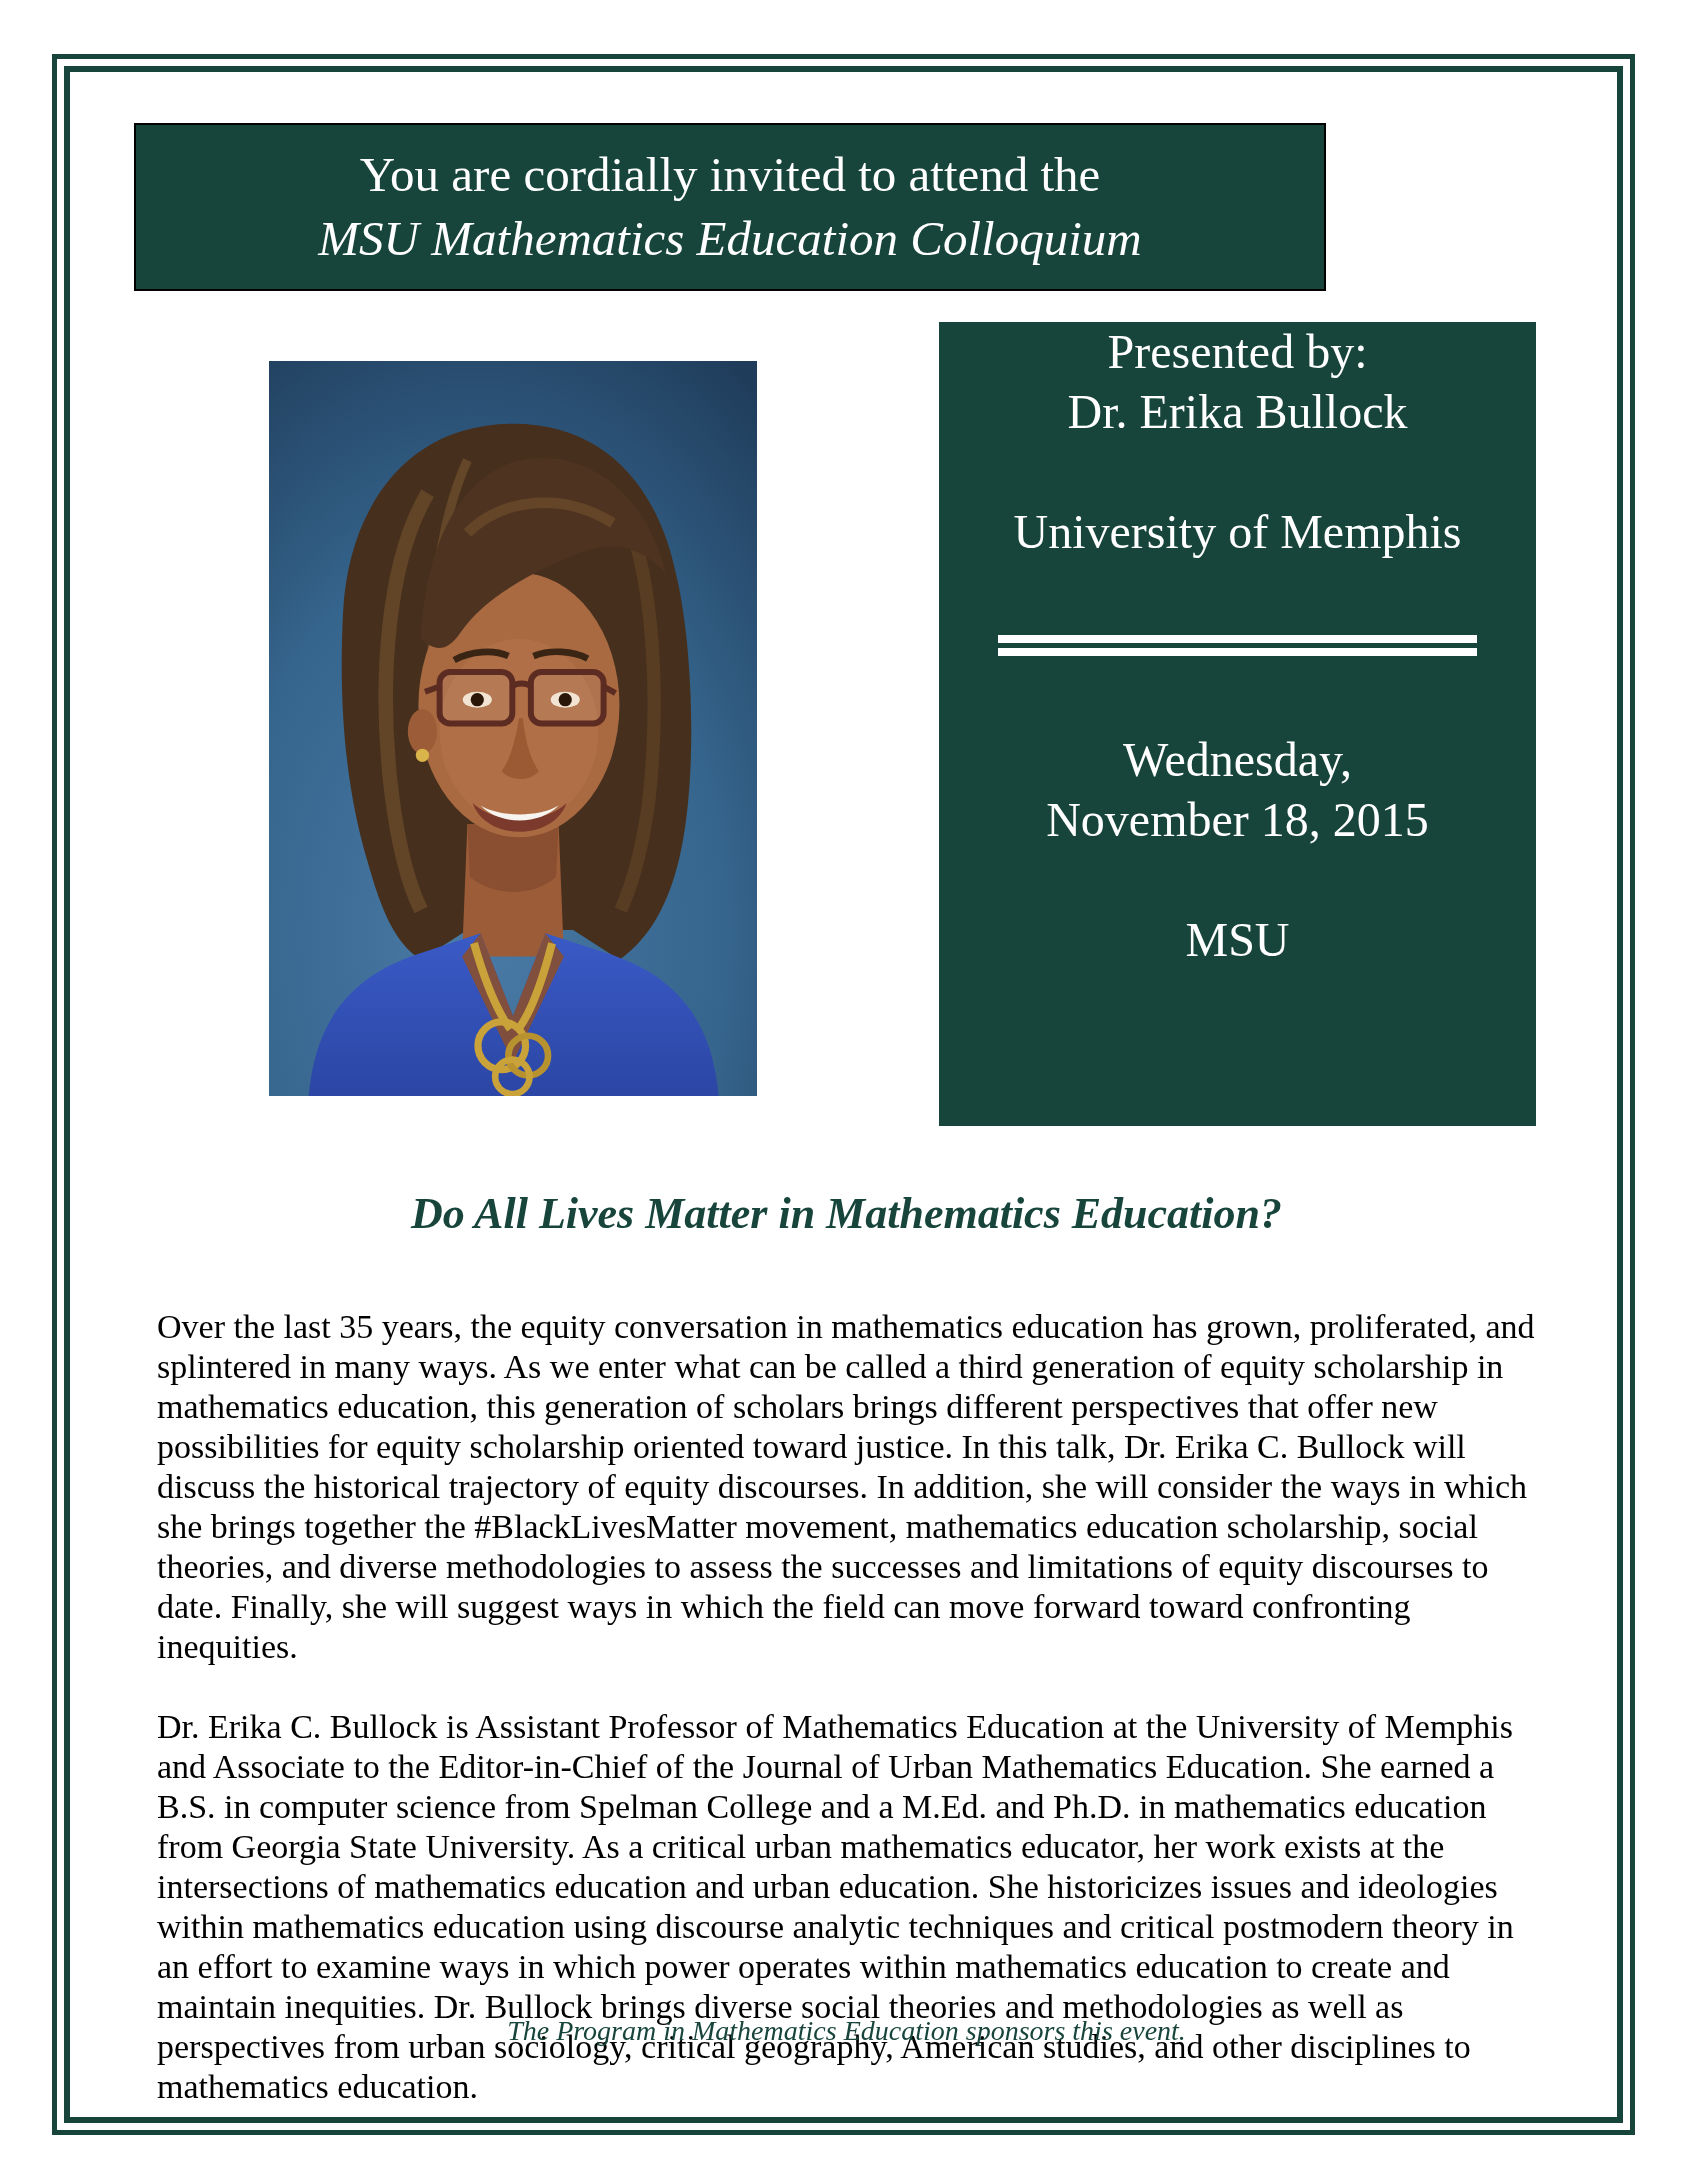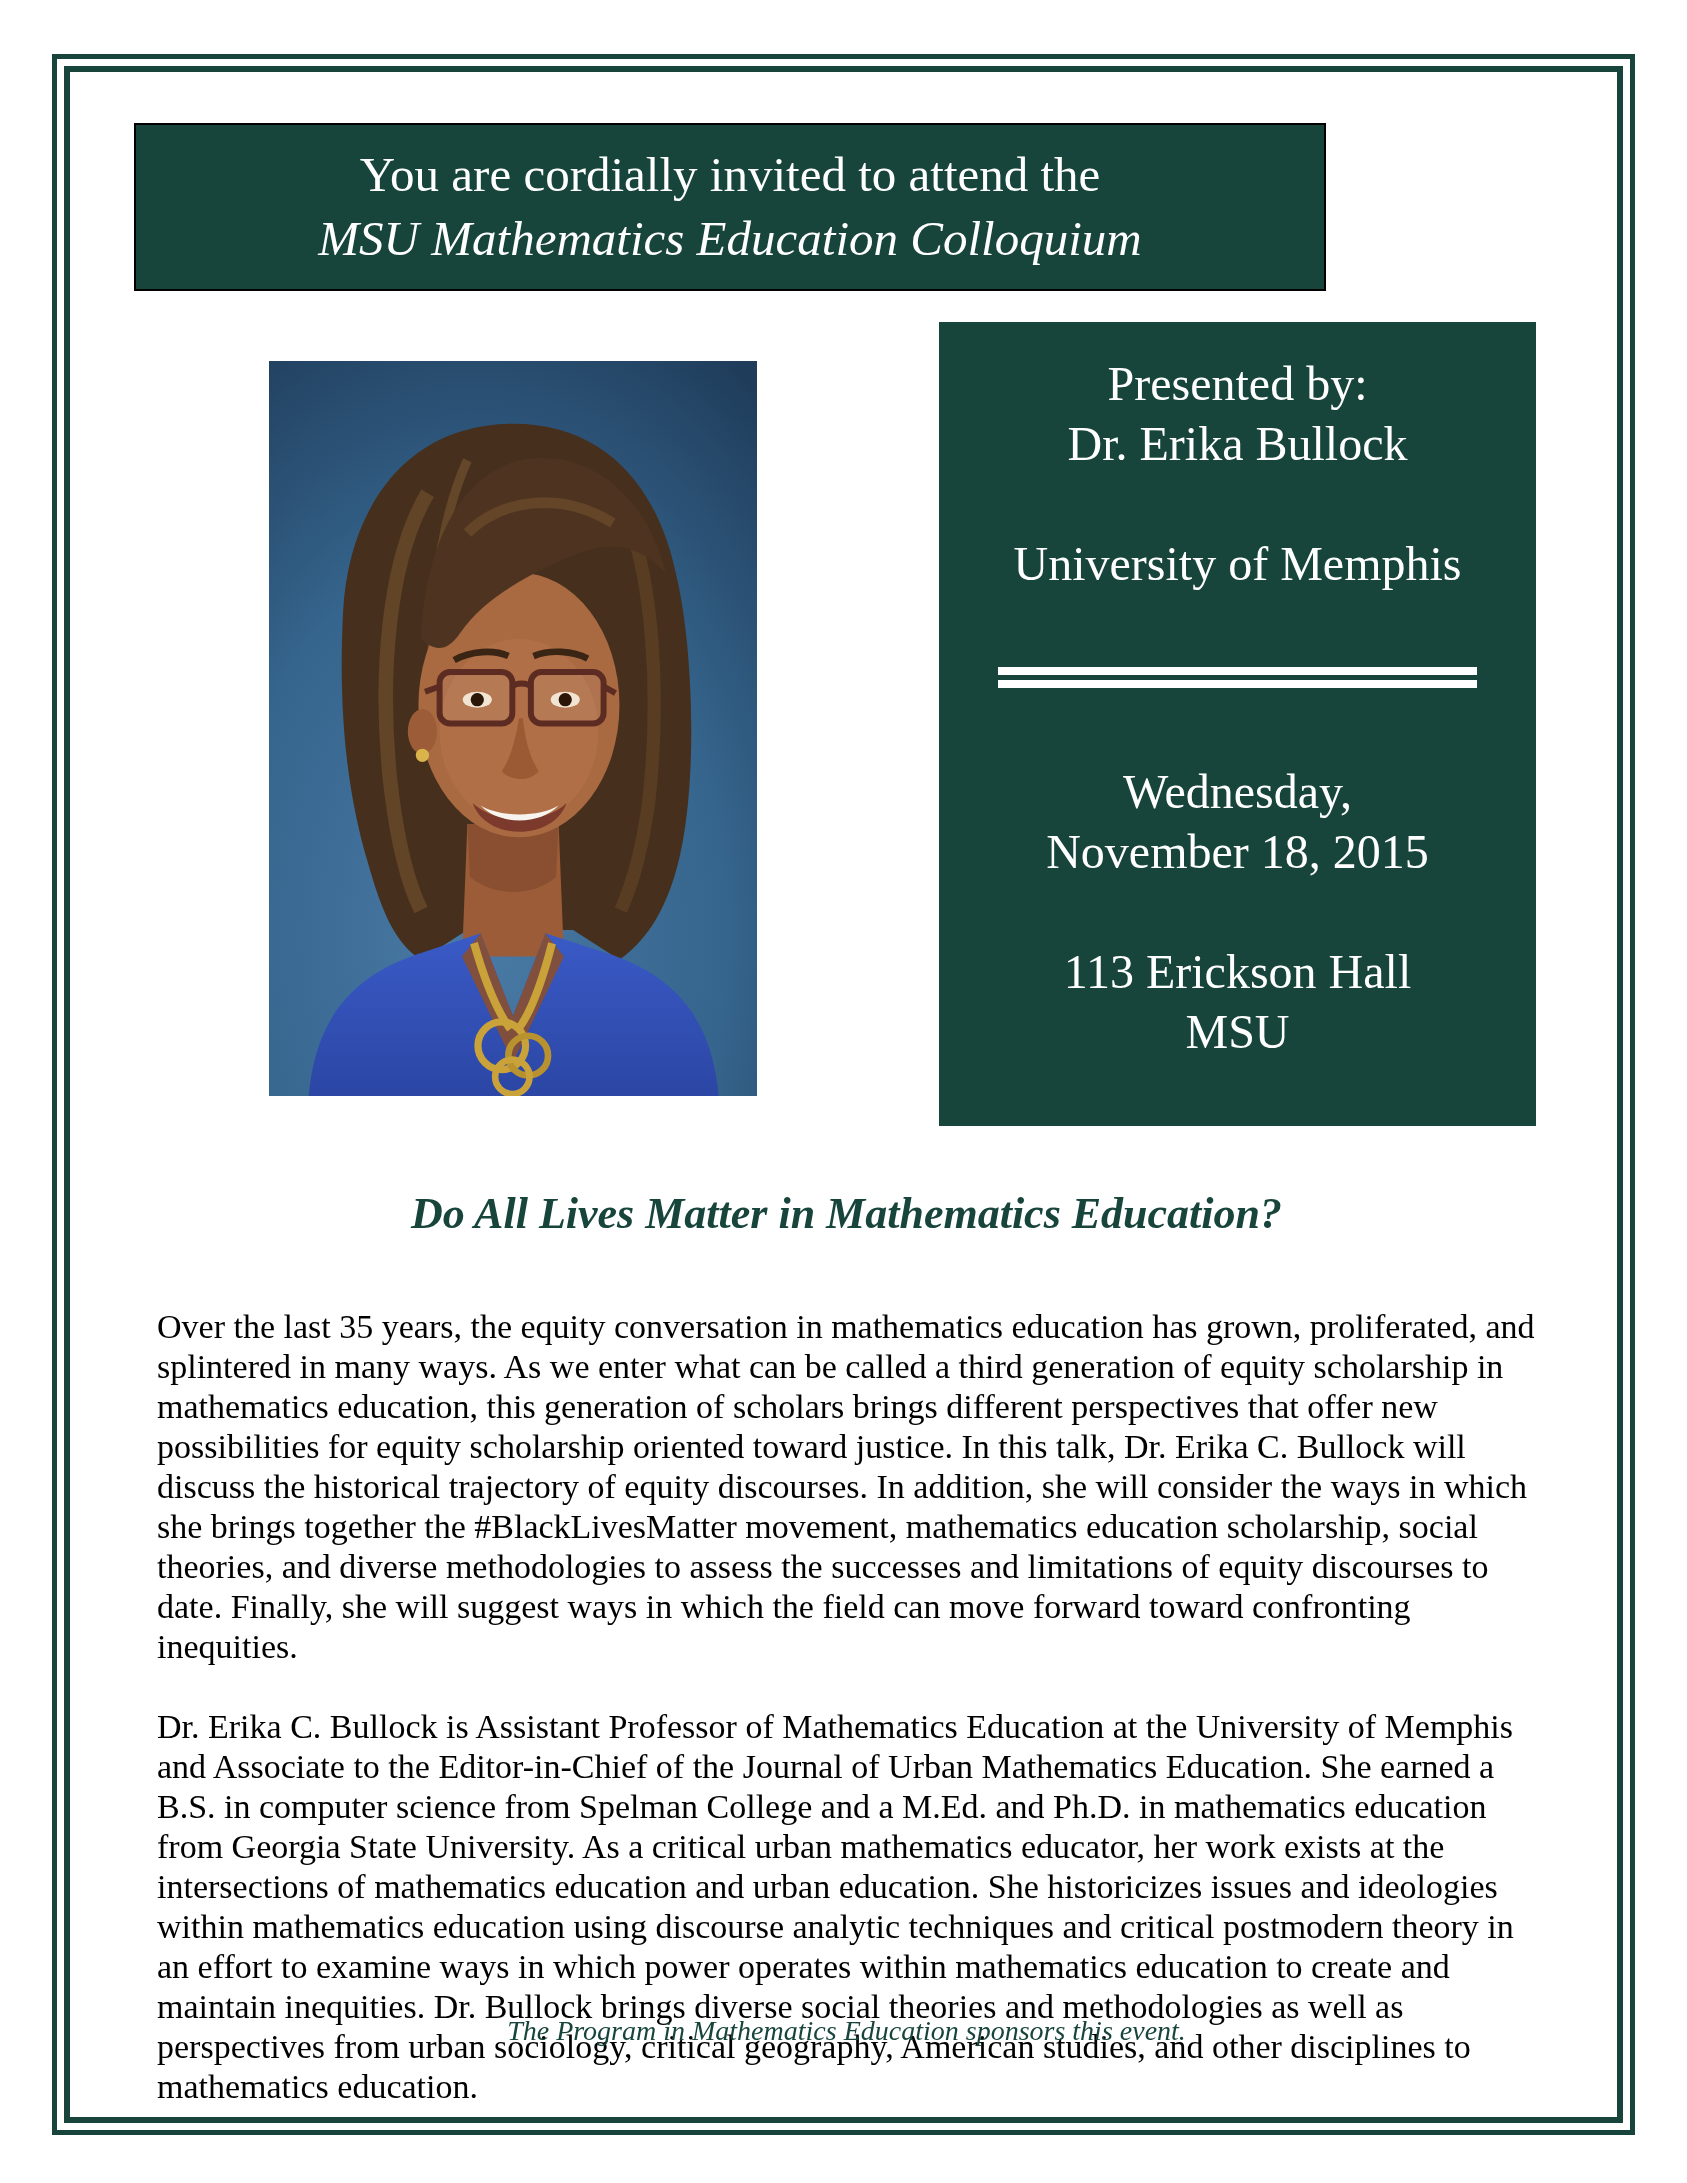--- a/index.html
+++ b/index.html
@@ -44,21 +44,20 @@
     position:absolute;left:269px;top:361px;width:488px;height:735px;
     overflow:hidden;
   }
   .photo svg{display:block;width:100%;height:100%;}
   
   .info-box{
     position:absolute;left:939px;top:322px;width:597px;height:804px;
     background:var(--green);
     color:#fff;
     box-sizing:border-box;
-    padding-top:32px;
     text-align:center;
     font-size:48px;line-height:60px;
   }
   .ib-spacer{height:60px;}
   .ib-rule{
     width:479px;height:5.3px;
     margin:13.2px auto;
     border-top:8.6px solid #fff;
     border-bottom:8.6px solid #fff;
     box-sizing:content-box;
@@ -187,21 +186,20 @@
     <div class="ib-line">Presented by:</div>
     <div class="ib-line">Dr. Erika Bullock</div>
     <div class="ib-spacer"></div>
     <div class="ib-line">University of Memphis</div>
     <div class="ib-spacer"></div>
     <div class="ib-rule"></div>
     <div class="ib-spacer"></div>
     <div class="ib-line">Wednesday,</div>
     <div class="ib-line">November 18, 2015</div>
     <div class="ib-spacer"></div>
-    <div class="ib-line">113 Erickson Hall</div>
     <div class="ib-line">MSU</div>
   </div>
 
   <div class="talk-title">Do All Lives Matter in Mathematics Education?</div>
 
   <div class="body-text">
     <p>Over the last 35 years, the equity conversation in mathematics education has grown, proliferated, and splintered in many ways. As we enter what can be called a third generation of equity scholarship in mathematics education, this generation of scholars brings different perspectives that offer new possibilities for equity scholarship oriented toward justice. In this talk, Dr. Erika C. Bullock will discuss the historical trajectory of equity discourses. In addition, she will consider the ways in which she brings together the #BlackLivesMatter movement, mathematics education scholarship, social theories, and diverse methodologies to assess the successes and limitations of equity discourses to date. Finally, she will suggest ways in which the field can move forward toward confronting inequities.</p>
     <p>Dr. Erika C. Bullock is Assistant Professor of Mathematics Education at the University of Memphis and Associate to the Editor-in-Chief of the Journal of Urban Mathematics Education. She earned a B.S. in computer science from Spelman College and a M.Ed. and Ph.D. in mathematics education from Georgia State University. As a critical urban mathematics educator, her work exists at the intersections of mathematics education and urban education. She historicizes issues and ideologies within mathematics education using discourse analytic techniques and critical postmodern theory in an effort to examine ways in which power operates within mathematics education to create and maintain inequities. Dr. Bullock brings diverse social theories and methodologies as well as perspectives from urban sociology, critical geography, American studies, and other disciplines to mathematics education.</p>
   </div>
 

